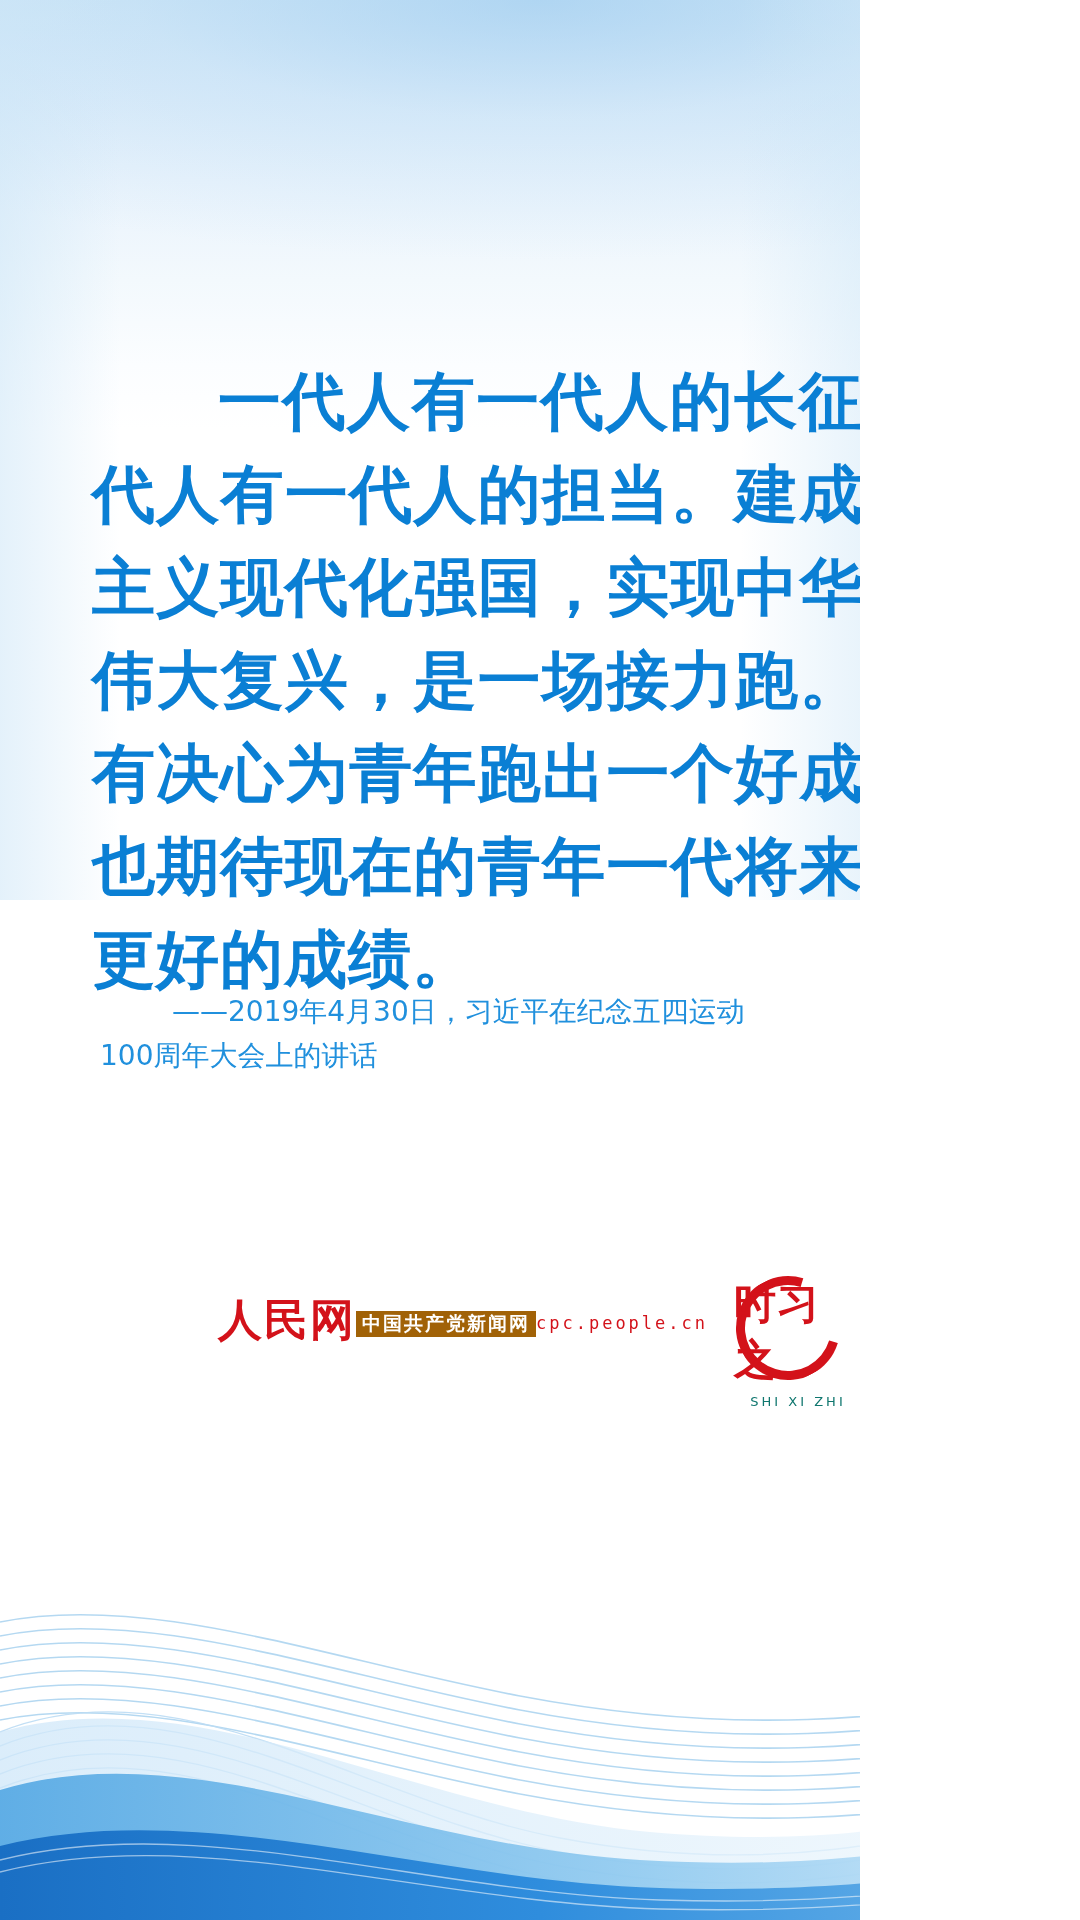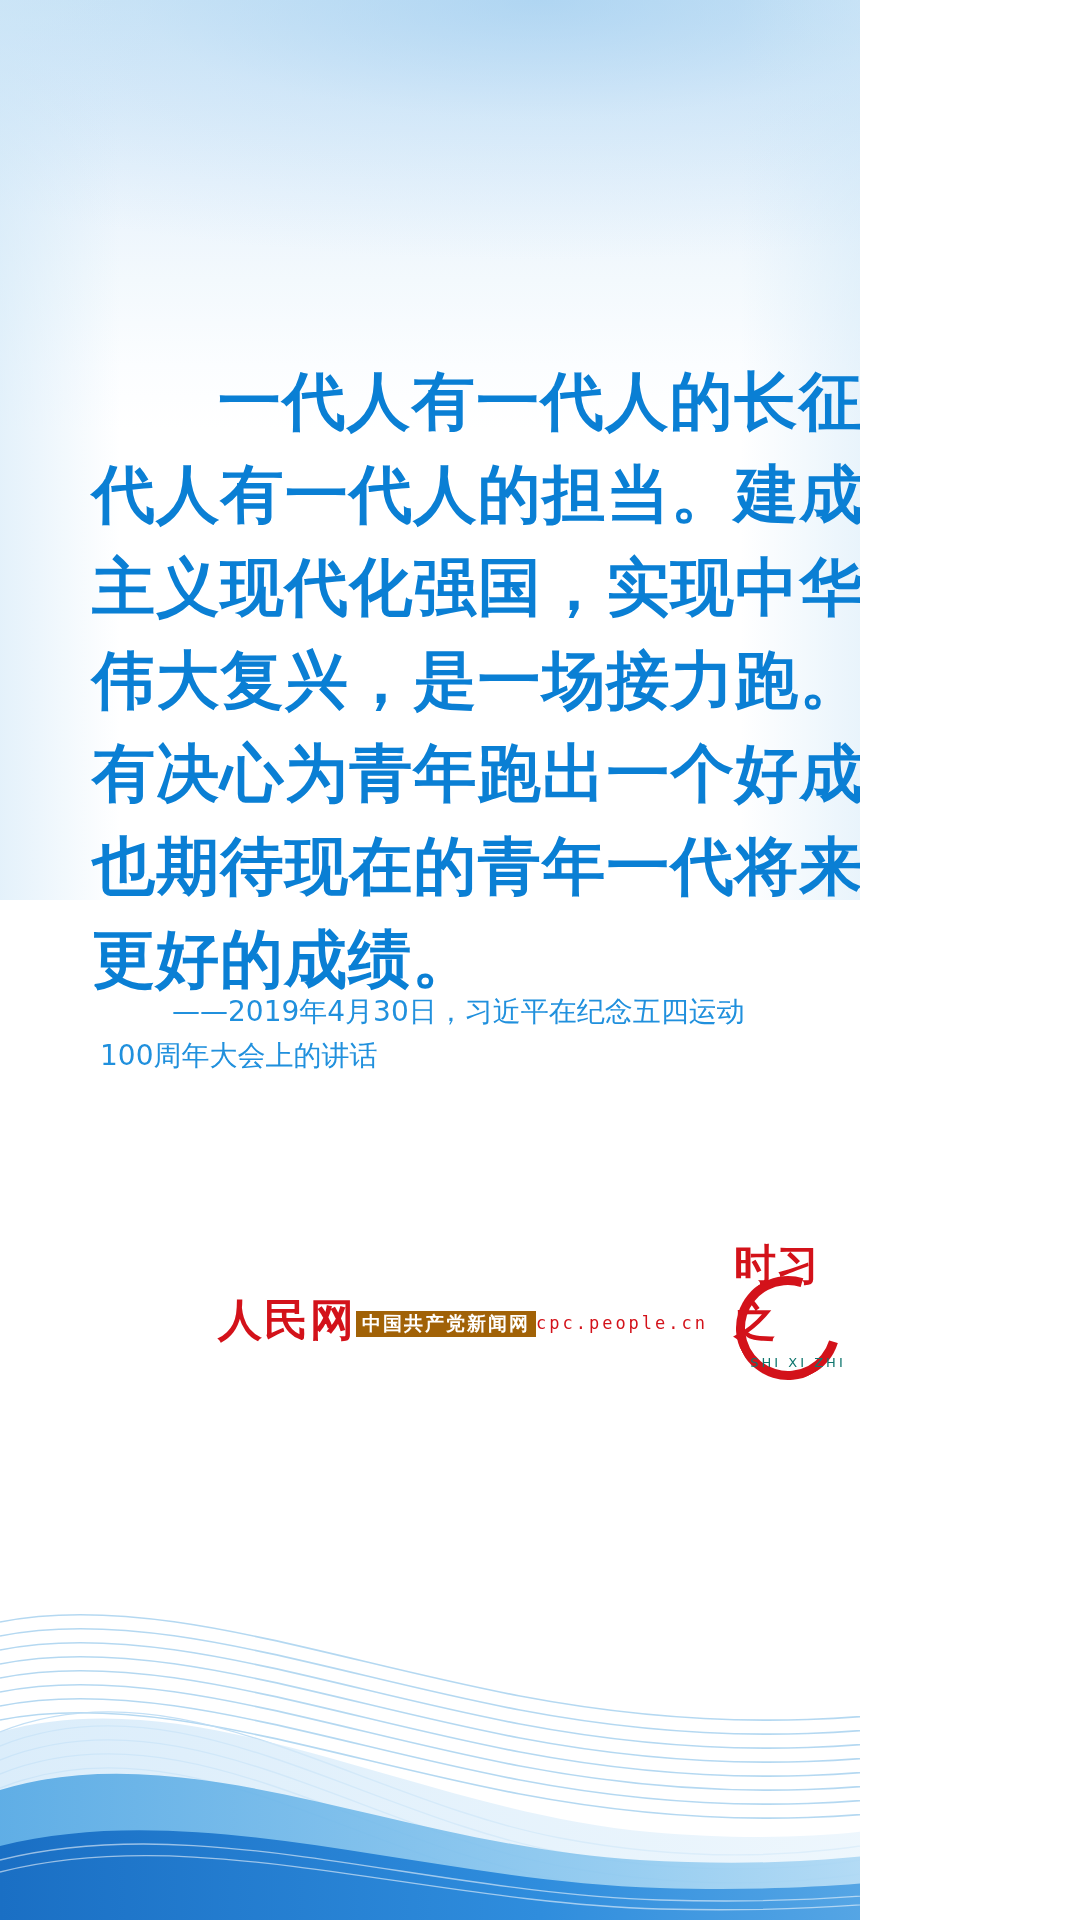--- a/index.html
+++ b/index.html
@@ -137,21 +137,21 @@
     letter-spacing: 3px;
   }
 
   .shixizhi-logo {
     position: relative;
     width: 128px;
     height: 100px;
     display: flex;
     flex-direction: column;
     align-items: center;
-    justify-content: flex-end;
+    justify-content: space-between;
   }
   .shixizhi-logo .ring {
     position: absolute;
     left: 2px;
     top: 6px;
     width: 86px;
     height: 86px;
     border: 9px solid #d3121a;
     border-radius: 50%;
     border-right-color: transparent;

